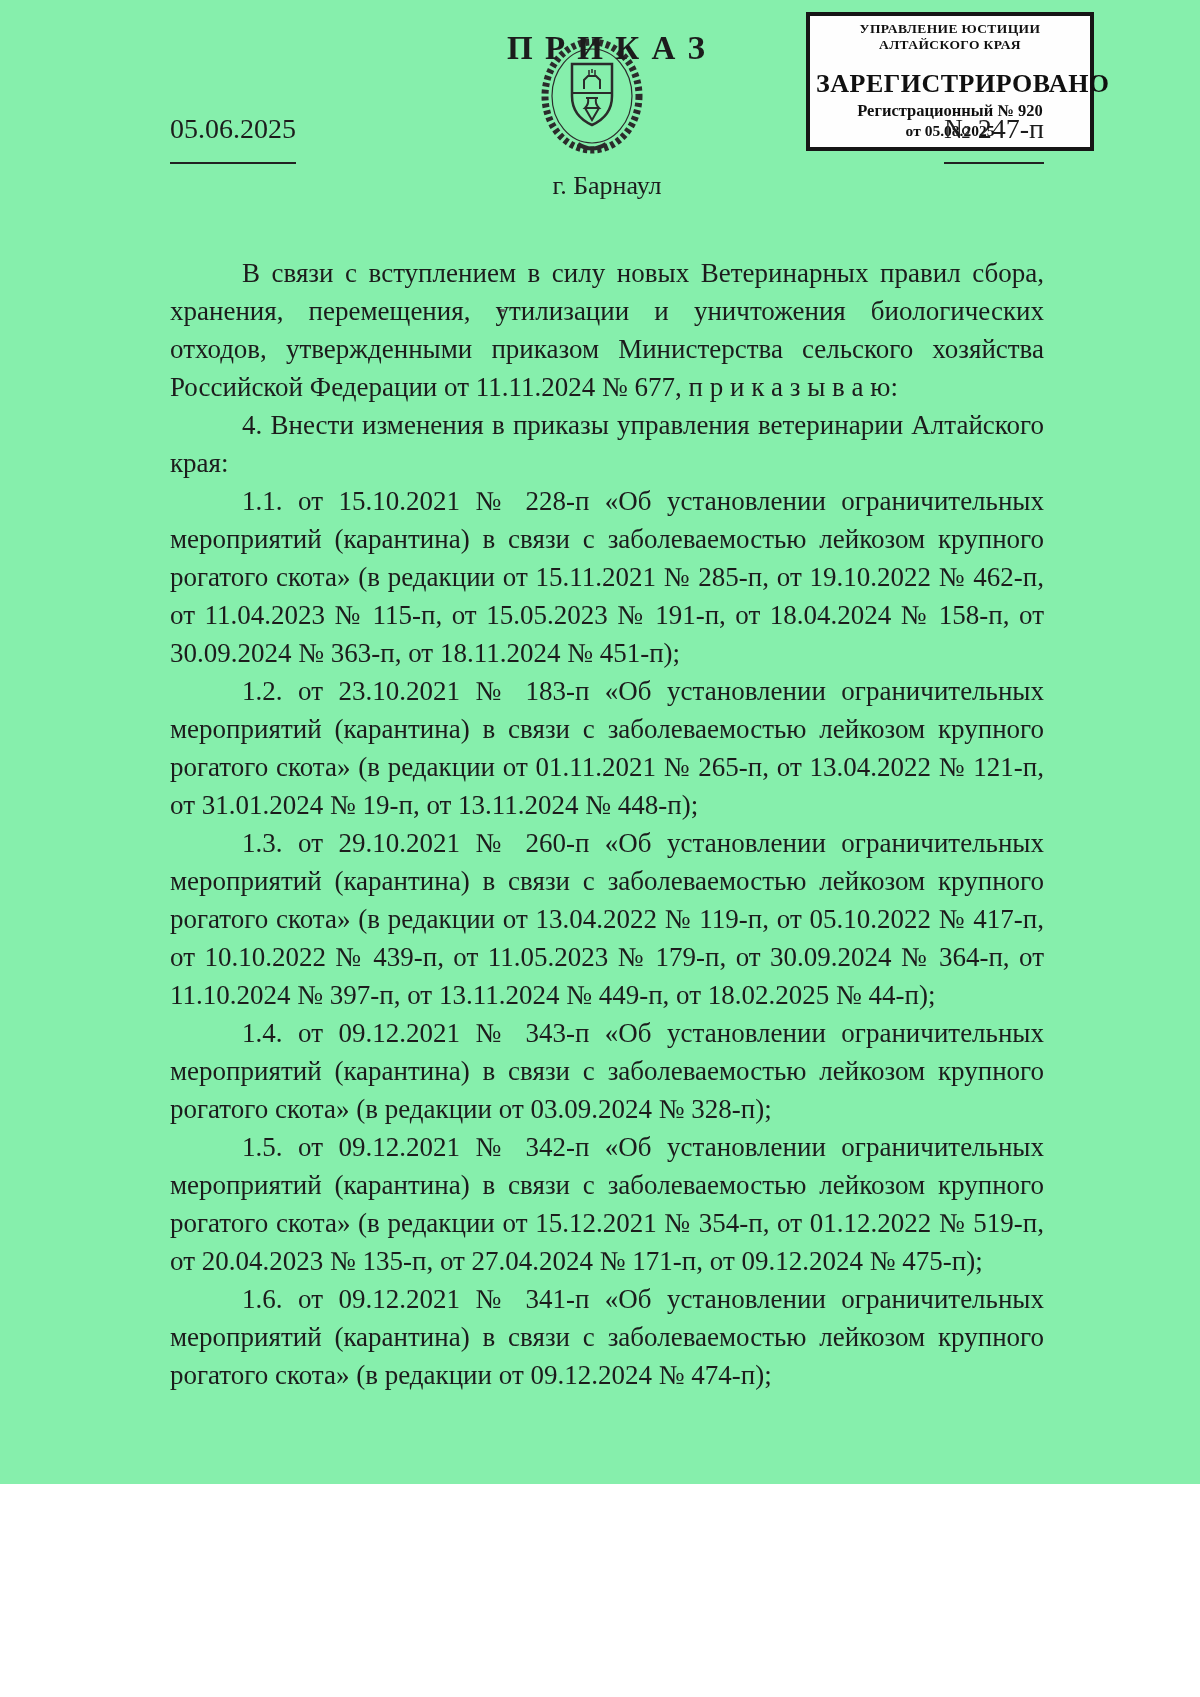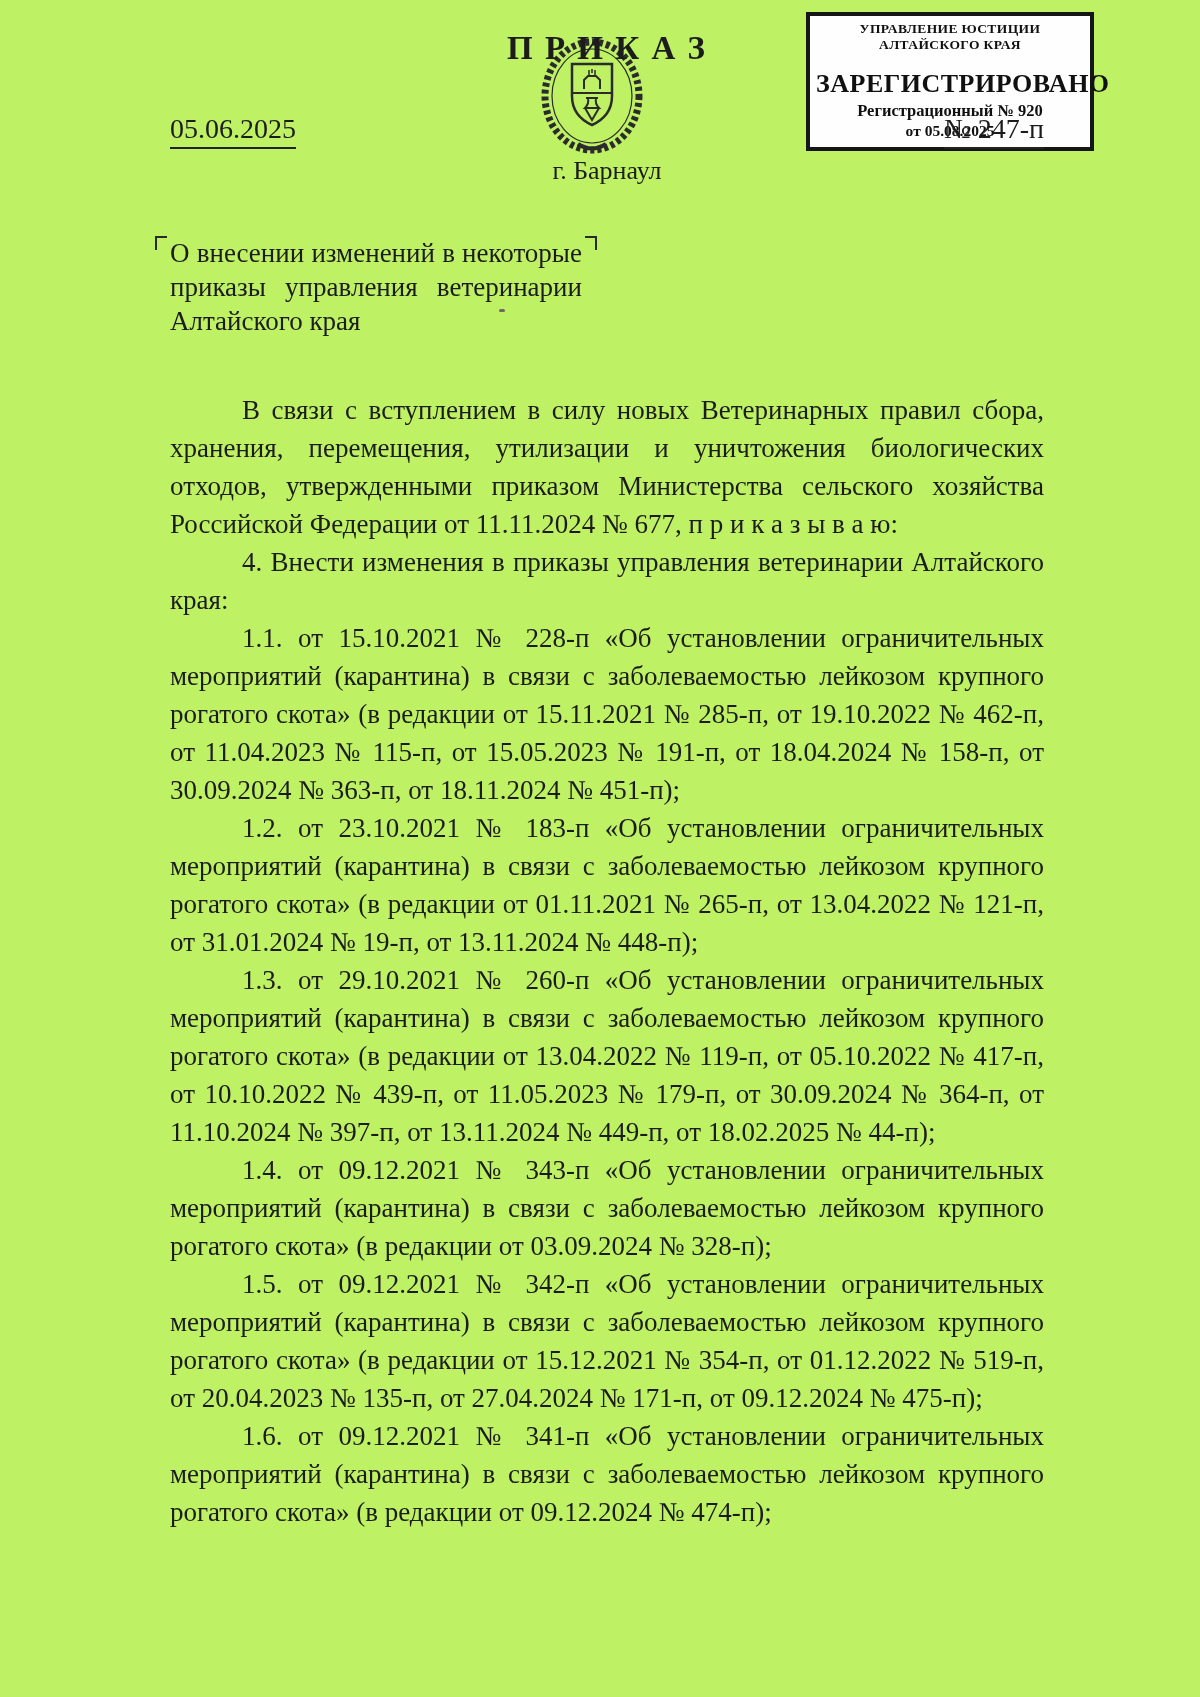--- a/index.html
+++ b/index.html
@@ -5,22 +5,22 @@
   * { margin: 0; padding: 0; box-sizing: border-box; }
   html, body { background: #ffffff; }
   body {
     font-family: "Liberation Serif", "DejaVu Serif", serif;
     color: #1c1c1c;
     -webkit-font-smoothing: antialiased;
   }
   .page {
     position: relative;
     width: 1200px;
-    height: 1697px;
-    background: #bef264;
+    height: 1484px;
+    background: #86efac;
     overflow: hidden;
   }
 
   
   .stamp {
     position: absolute;
     top: 12px;
     left: 806px;
     width: 288px;
     border: 4px solid #161616;
@@ -67,21 +67,21 @@
     letter-spacing: 2px;
   }
   .date-row {
     margin-top: 44px;
     display: flex;
     justify-content: space-between;
     align-items: baseline;
     font-size: 28px;
     line-height: 34px;
   }
-  .underlined { border-bottom: 2px solid #222; padding-bottom: 1px; }
+  .underlined { border-bottom: 2px solid #222; padding-bottom: 16px; }
   .city {
     margin-top: 6px;
     text-align: center;
     font-size: 26px;
     line-height: 31px;
     font-family: Liberation Serif, serif;
   }
 
   
   .subject {
@@ -156,27 +156,20 @@
 
     <h2 class="doc-type">П Р И К А З</h2>
 
     <div class="date-row">
       <span class="underlined">05.06.2025</span>
       <span class="underlined">№ 247-п</span>
     </div>
 
     <div class="city">г. Барнаул</div>
 
-    <div class="subject">
-      <span class="corner corner-left"></span>
-      <span class="corner corner-right"></span>
-      <div class="subject-line-justify">О внесении изменений в некоторые</div>
-      <div class="subject-line-justify">приказы управления ветеринарии</div>
-      <div>Алтайского края</div>
-    </div>
 
     <div class="body-text">
       <p class="body-par">В связи с вступлением в силу новых Ветеринарных правил сбора, хранения, перемещения, утилизации и уничтожения биологических отходов, утвержденными приказом Министерства сельского хозяйства Российской Федерации от 11.11.2024 № 677, п р и к а з ы в а ю:</p>
       <p class="body-par">4. Внести изменения в приказы управления ветеринарии Алтайского края:</p>
       <p class="body-par">1.1. от 15.10.2021 № 228-п «Об установлении ограничительных мероприятий (карантина) в связи с заболеваемостью лейкозом крупного рогатого скота» (в редакции от 15.11.2021 № 285-п, от 19.10.2022 № 462-п, от 11.04.2023 № 115-п, от 15.05.2023 № 191-п, от 18.04.2024 № 158-п, от 30.09.2024 № 363-п, от 18.11.2024 № 451-п);</p>
       <p class="body-par">1.2. от 23.10.2021 № 183-п «Об установлении ограничительных мероприятий (карантина) в связи с заболеваемостью лейкозом крупного рогатого скота» (в редакции от 01.11.2021 № 265-п, от 13.04.2022 № 121-п, от 31.01.2024 № 19-п, от 13.11.2024 № 448-п);</p>
       <p class="body-par">1.3. от 29.10.2021 № 260-п «Об установлении ограничительных мероприятий (карантина) в связи с заболеваемостью лейкозом крупного рогатого скота» (в редакции от 13.04.2022 № 119-п, от 05.10.2022 № 417-п, от 10.10.2022 № 439-п, от 11.05.2023 № 179-п, от 30.09.2024 № 364-п, от 11.10.2024 № 397-п, от 13.11.2024 № 449-п, от 18.02.2025 № 44-п);</p>
       <p class="body-par">1.4. от 09.12.2021 № 343-п «Об установлении ограничительных мероприятий (карантина) в связи с заболеваемостью лейкозом крупного рогатого скота» (в редакции от 03.09.2024 № 328-п);</p>
       <p class="body-par">1.5. от 09.12.2021 № 342-п «Об установлении ограничительных мероприятий (карантина) в связи с заболеваемостью лейкозом крупного рогатого скота» (в редакции от 15.12.2021 № 354-п, от 01.12.2022 № 519-п, от 20.04.2023 № 135-п, от 27.04.2024 № 171-п, от 09.12.2024 № 475-п);</p>
       <p class="body-par">1.6. от 09.12.2021 № 341-п «Об установлении ограничительных мероприятий (карантина) в связи с заболеваемостью лейкозом крупного рогатого скота» (в редакции от 09.12.2024 № 474-п);</p>

